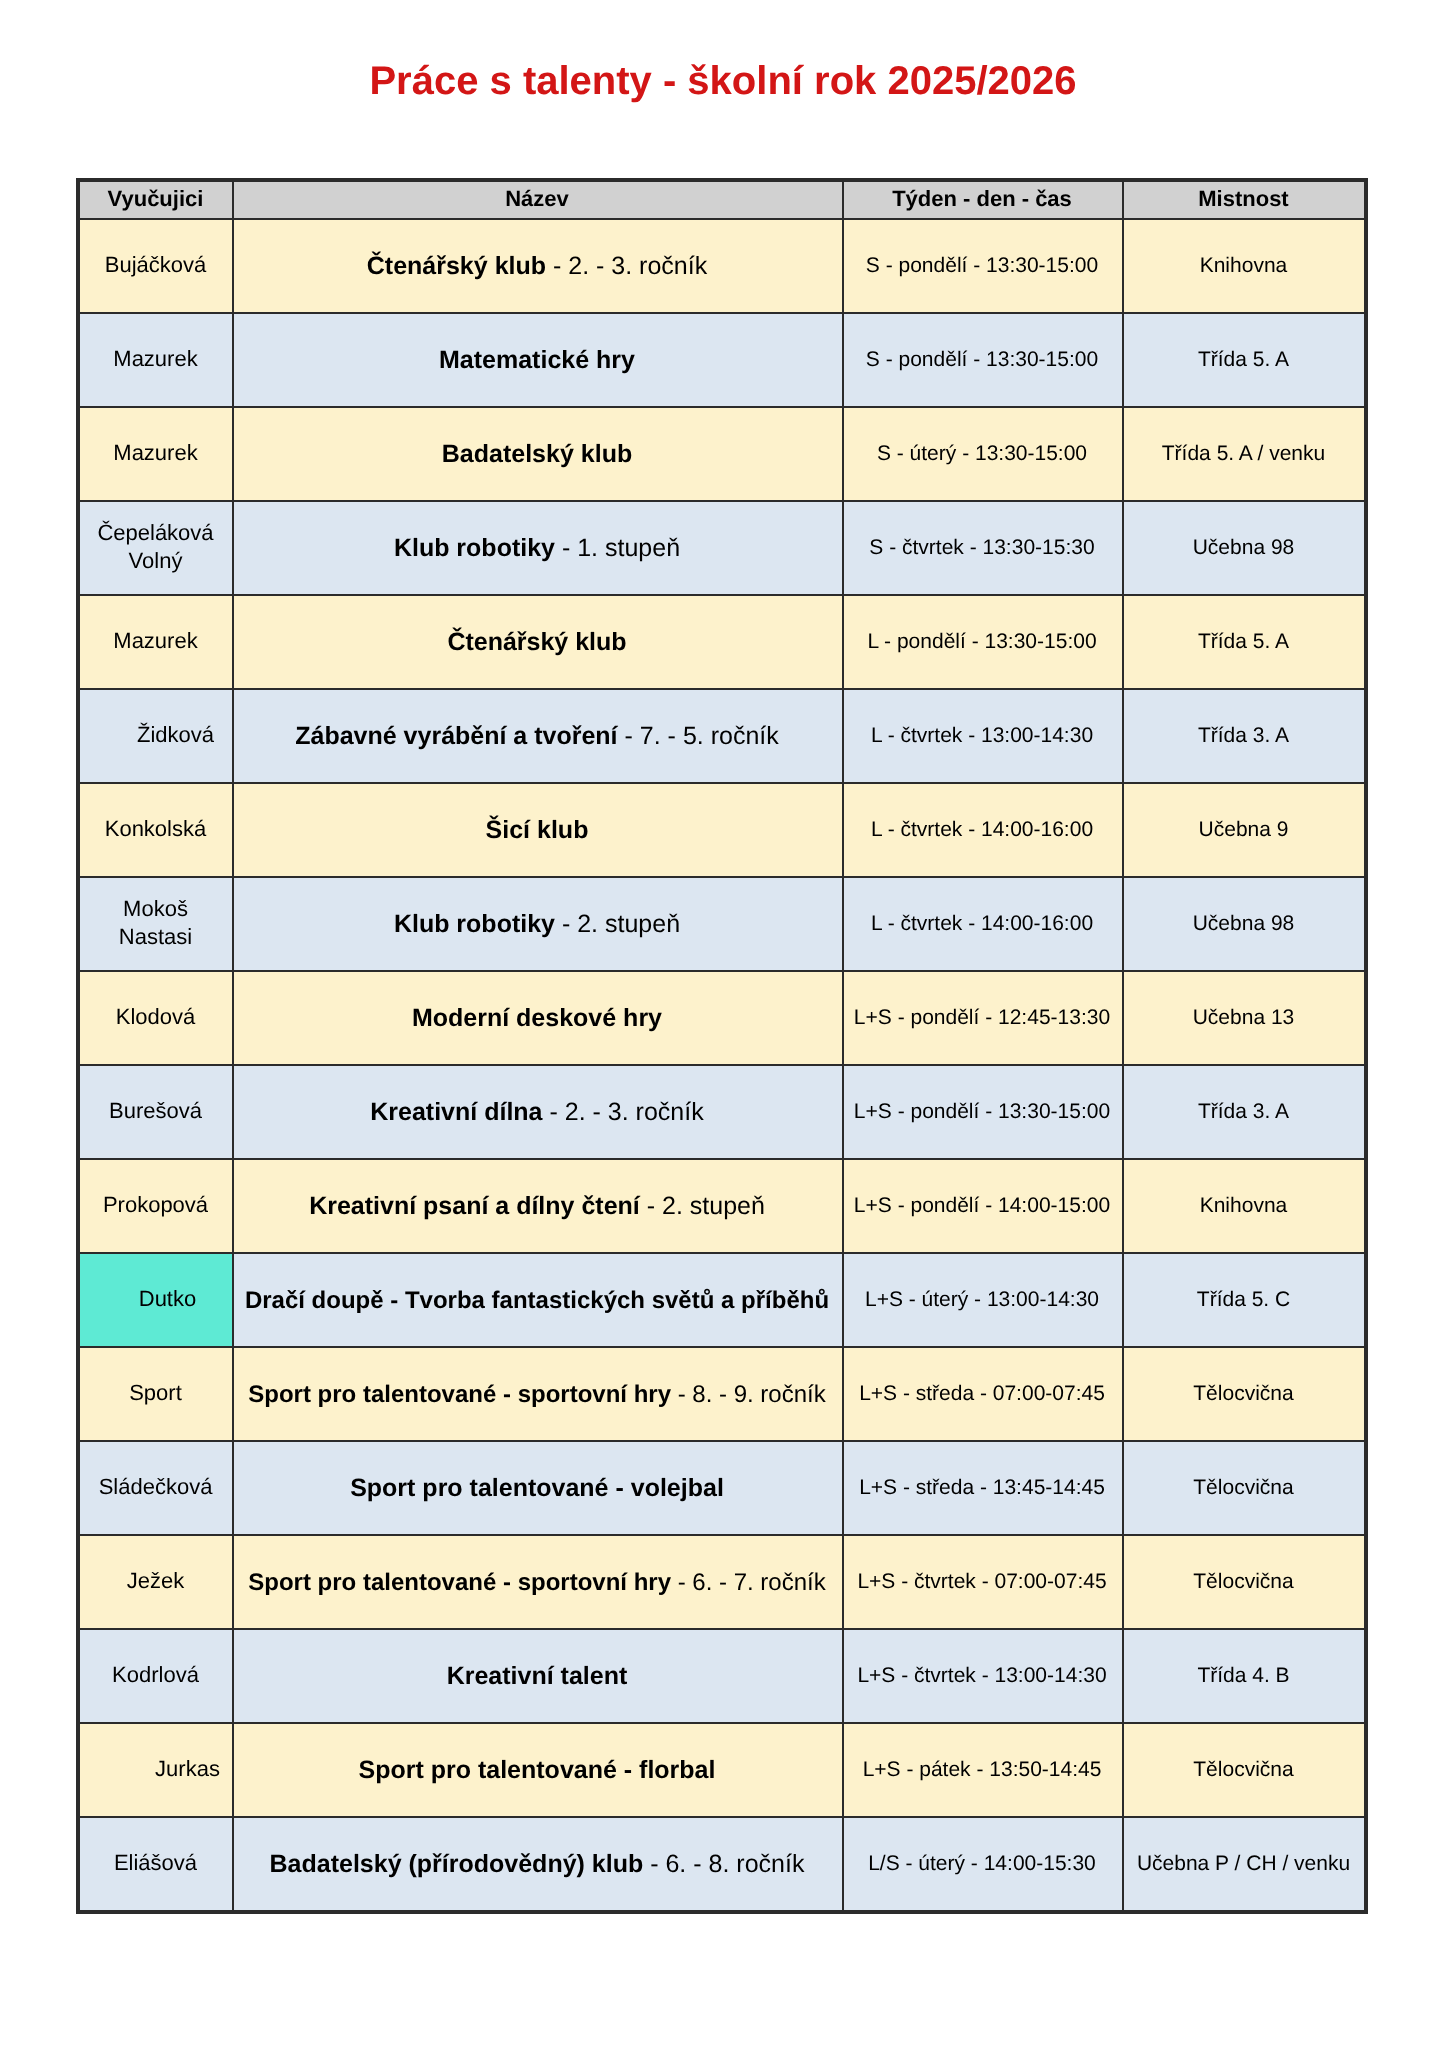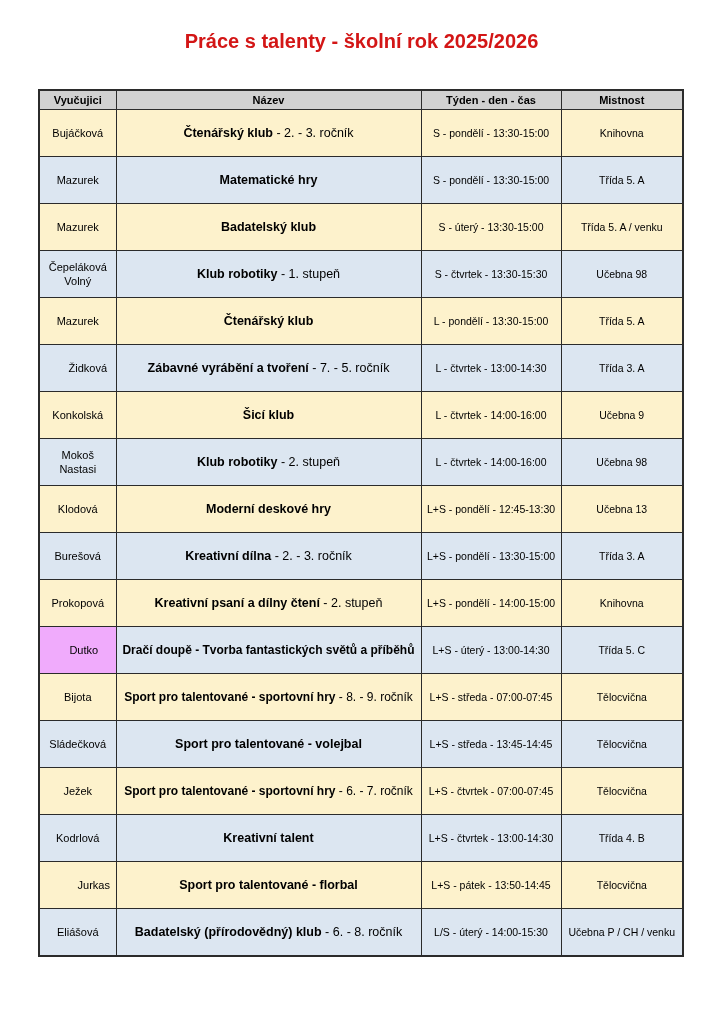--- a/index.html
+++ b/index.html
@@ -147,27 +147,27 @@
         <td class="schedule-cell" style="background: rgb(220, 230, 241);">L+S - pondělí - 13:30-15:00</td>
         <td class="room-cell" style="background: rgb(220, 230, 241);">Třída 3. A</td>
       </tr>
       <tr>
         <td class="teacher-cell" style="background: rgb(253, 242, 204);">Prokopová</td>
         <td class="name-cell" style="background: rgb(253, 242, 204); font-size: 12.5px;"><span class="name-bold">Kreativní psaní a dílny čtení</span><span class="name-rest"> - 2. stupeň</span></td>
         <td class="schedule-cell" style="background: rgb(253, 242, 204);">L+S - pondělí - 14:00-15:00</td>
         <td class="room-cell" style="background: rgb(253, 242, 204);">Knihovna</td>
       </tr>
       <tr>
-        <td class="teacher-cell" style="background: #f0abfc; padding-left: 16px;">Dutko</td>
+        <td class="teacher-cell" style="background: #5eead4; padding-left: 16px;">Dutko</td>
         <td class="name-cell" style="background: rgb(220, 230, 241); font-size: 12px;"><span class="name-bold">Dračí doupě - Tvorba fantastických světů a příběhů</span><span class="name-rest"></span></td>
         <td class="schedule-cell" style="background: rgb(220, 230, 241);">L+S - úterý - 13:00-14:30</td>
         <td class="room-cell" style="background: rgb(220, 230, 241);">Třída 5. C</td>
       </tr>
       <tr>
-        <td class="teacher-cell" style="background: rgb(253, 242, 204);">Bijota</td>
+        <td class="teacher-cell" style="background: rgb(253, 242, 204);">Sport</td>
         <td class="name-cell" style="background: rgb(253, 242, 204); font-size: 12px;"><span class="name-bold">Sport pro talentované - sportovní hry</span><span class="name-rest"> - 8. - 9. ročník</span></td>
         <td class="schedule-cell" style="background: rgb(253, 242, 204);">L+S - středa - 07:00-07:45</td>
         <td class="room-cell" style="background: rgb(253, 242, 204);">Tělocvična</td>
       </tr>
       <tr>
         <td class="teacher-cell" style="background: rgb(220, 230, 241);">Sládečková</td>
         <td class="name-cell" style="background: rgb(220, 230, 241); font-size: 12.5px;"><span class="name-bold">Sport pro talentované - volejbal</span><span class="name-rest"></span></td>
         <td class="schedule-cell" style="background: rgb(220, 230, 241);">L+S - středa - 13:45-14:45</td>
         <td class="room-cell" style="background: rgb(220, 230, 241);">Tělocvična</td>
       </tr>

